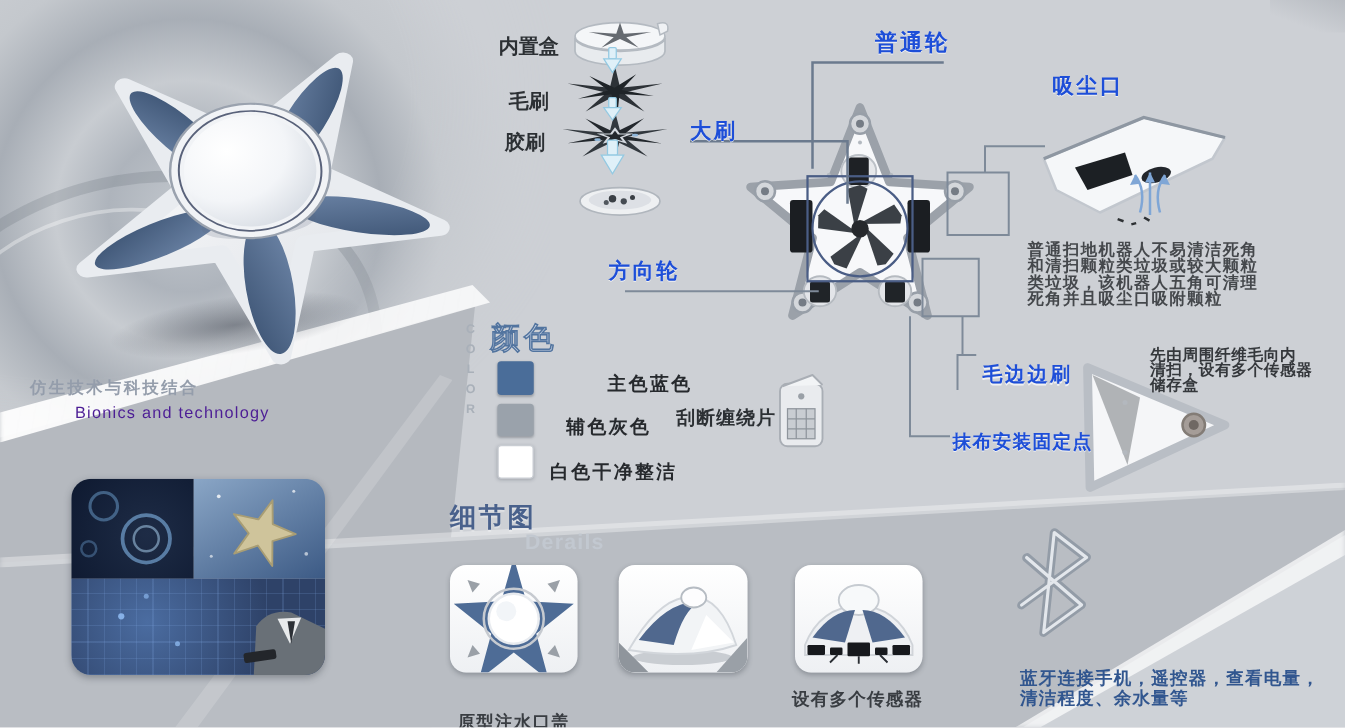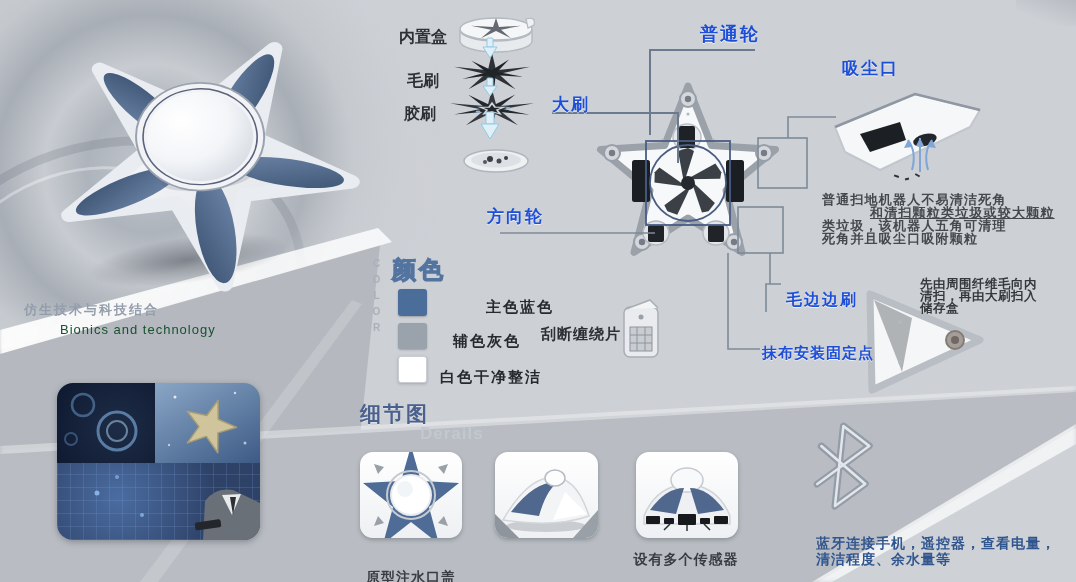--- a/index.html
+++ b/index.html
@@ -34,26 +34,26 @@
   .product-shadow{left:48px;top:228px;width:280px;height:64px;border-radius:50%;
     background:radial-gradient(closest-side,rgba(42,48,60,.45),transparent 72%);transform:rotate(-8deg);z-index:2;}
   
   .label-light{color:#1d4ed8;font-weight:bold;letter-spacing:2px;text-shadow:0 1px 0 rgba(255,255,255,.7);z-index:6;}
   .label-dark{color:#2c3034;font-weight:bold;z-index:6;}
   .para-line{color:#45484c;font-family:"Liberation Serif",serif;font-weight:bold;font-size:13px;line-height:13px;letter-spacing:1.2px;white-space:nowrap;z-index:6;}
   .note-line{color:#35383c;font-family:"Liberation Serif",serif;font-weight:bold;font-size:12.5px;line-height:12px;letter-spacing:.5px;white-space:nowrap;z-index:6;}
   .bt-line{color:#31568f;font-family:"Liberation Serif",serif;font-weight:bold;font-size:14px;line-height:15px;letter-spacing:1px;white-space:nowrap;z-index:6;}
   .caption{color:#393d42;font-family:"Liberation Serif",serif;font-weight:bold;font-size:14px;text-align:center;letter-spacing:1px;z-index:6;}
   .swatch-label{color:#26292d;font-family:"Liberation Serif",serif;font-weight:bold;font-size:15px;letter-spacing:2px;white-space:nowrap;z-index:6;}
-  .color-title{font-size:24px;font-weight:bold;color:#c9d4e4;-webkit-text-stroke:1.2px #52749f;letter-spacing:3px;z-index:6;}
+  .color-title{font-size:24px;font-weight:normal;color:#c9d4e4;-webkit-text-stroke:1.2px #52749f;letter-spacing:3px;z-index:6;}
   .color-vertical{writing-mode:vertical-rl;text-orientation:upright;font-size:10px;font-weight:bold;color:#a9b0b9;letter-spacing:5px;z-index:6;}
   .detail-title{font-size:21px;font-weight:bold;color:#49618c;letter-spacing:2px;text-shadow:0 1px 1px rgba(255,255,255,.4);z-index:6;}
   .detail-sub{font-size:17px;font-weight:bold;color:#c2c8d0;letter-spacing:1px;z-index:6;}
   .brand-cn{font-size:13px;font-weight:bold;color:#949dab;letter-spacing:2px;z-index:6;}
-  .brand-en{font-size:13px;color:#14532d;letter-spacing:1px;z-index:6;}
+  .brand-en{font-size:13px;color:#4c1d95;letter-spacing:1px;z-index:6;}
   
   .collage{left:57px;top:383px;width:203px;height:157px;border-radius:16px;overflow:hidden;
     box-shadow:0 2px 6px rgba(40,45,55,.35);z-index:4;}
   .cell-gears{left:0;top:0;width:98px;height:80px;background:radial-gradient(circle at 62% 55%,#1e2c46,#0e1930);}
   .cell-water{left:98px;top:0;width:105px;height:80px;background:linear-gradient(150deg,#8aa6c6,#3c5a85);}
   .cell-circuit{left:0;top:80px;width:203px;height:77px;background-color:#2e4268;
     background-image:
       repeating-linear-gradient(0deg,rgba(130,170,230,.18) 0 1px,transparent 1px 13px),
       repeating-linear-gradient(90deg,rgba(130,170,230,.18) 0 1px,transparent 1px 13px),
       radial-gradient(circle at 30% 45%,rgba(110,160,230,.45),transparent 65%);}
@@ -326,28 +326,28 @@
     </g>
     <g fill="#2e3134">
       <rect x="74" y="93" width="5" height="2" transform="rotate(20 76 94)"></rect>
       <rect x="85" y="96" width="4" height="2" transform="rotate(-15 87 97)"></rect>
       <rect x="95" y="92" width="5" height="2" transform="rotate(30 97 93)"></rect>
     </g>
   </svg>
 
   <div>
     <div class="abs para-line" style="left:822px;top:193px;">普通扫地机器人不易清洁死角</div>
-    <div class="abs para-line" style="left:870px;top:206px;text-decoration:underline;">和清扫颗粒类垃圾或较大颗粒</div>
+    <div class="abs para-line" style="left:822px;top:206px;">和清扫颗粒类垃圾或较大颗粒</div>
     <div class="abs para-line" style="left:822px;top:219px;">类垃圾，该机器人五角可清理</div>
     <div class="abs para-line" style="left:822px;top:232px;">死角并且吸尘口吸附颗粒</div>
   </div>
 
   <div>
     <div class="abs note-line" style="left:920px;top:278px;">先由周围纤维毛向内</div>
-    <div class="abs note-line" style="left:920px;top:290px;">清扫，再由大刷扫入</div>
+    <div class="abs note-line" style="left:920px;top:290px;">清扫，设有多个传感器</div>
     <div class="abs note-line" style="left:920px;top:302px;">储存盒</div>
   </div>
   <svg class="abs" style="left:852px;top:280px;z-index:4;" width="145" height="125" viewBox="0 0 145 125">
     <path d="M18,14 L128,60 L20,110 Z" fill="#f5f6f8" stroke="#b9bec5" stroke-width="7" stroke-linejoin="round"></path>
     <path d="M22,20 L60,38 L50,92 Z" fill="#5e6166" opacity=".45"></path>
     <circle cx="103" cy="60" r="9" fill="#a59d98" stroke="#837c76" stroke-width="2"></circle>
     <circle cx="103" cy="60" r="4" fill="#6f6863"></circle>
     <circle cx="48" cy="42" r="2" fill="#b3b8be"></circle>
       <circle cx="48" cy="82" r="2" fill="#b3b8be"></circle>
   </svg>

